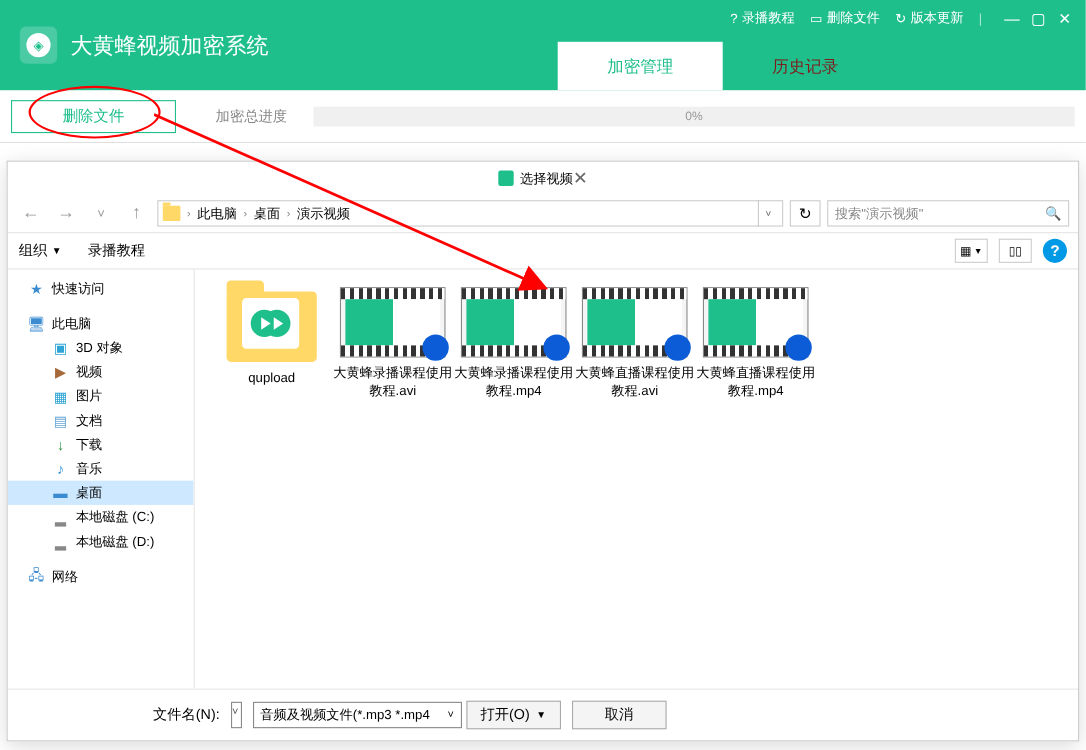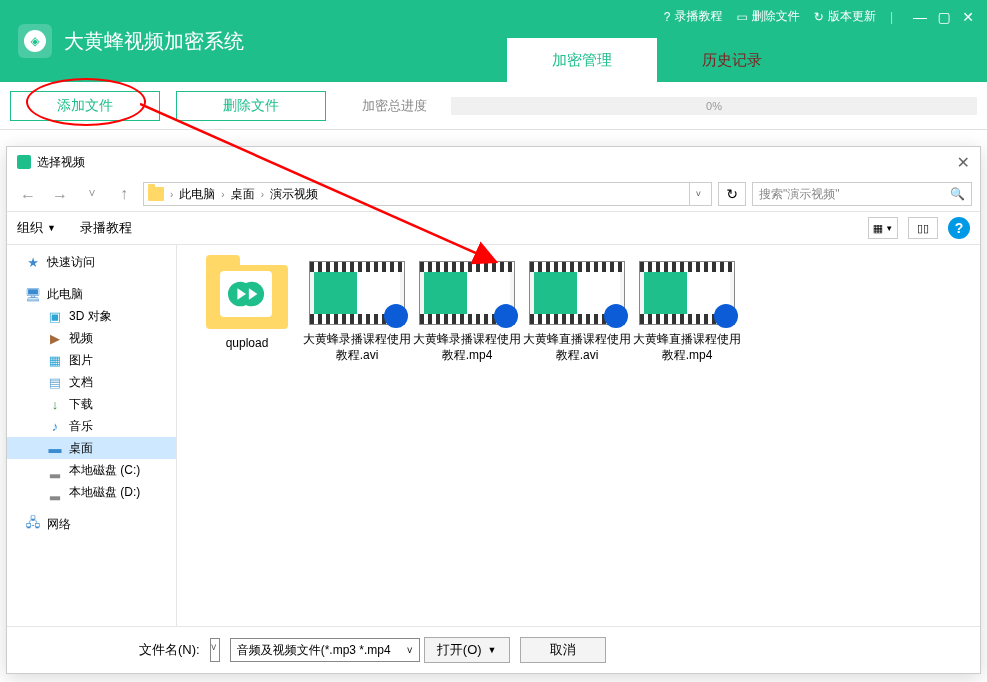--- a/index.html
+++ b/index.html
@@ -102,21 +102,21 @@
   left: 6px; top: 146px;
   width: 975px; height: 528px;
   background: #fff;
   border: 1px solid #ccc;
   box-shadow: 0 4px 18px rgba(0,0,0,0.15);
   display: flex;
   flex-direction: column;
 }
 .fd-title {
   height: 30px;
-  display: flex; align-items: center; justify-content: space-between;
+  display: flex; align-items: center; justify-content: center;
   padding: 0 10px;
   font-size: 12px;
 }
 .fd-title-left { display:flex; align-items:center; gap:6px; }
 .fd-title-icon { width:14px; height:14px; background:#1fbf8c; border-radius:2px; }
 .fd-close { cursor: pointer; color:#666; font-size:16px; }
 
 .fd-nav {
   height: 34px;
   display: flex; align-items:center;
@@ -274,21 +274,20 @@
     <span class="sep">|</span>
     <div class="win-btns">
       <div class="win-btn">—</div>
       <div class="win-btn">▢</div>
       <div class="win-btn">✕</div>
     </div>
   </div>
 </div>
 
 <div class="toolbar">
-  <div class="tool-btn">添加文件</div>
   <div class="tool-btn">删除文件</div>
   <div class="progress-label">加密总进度</div>
   <div class="progress-bar">
     <div class="progress-text">0%</div>
   </div>
 </div>
 
 <div class="anno-circle"></div>
 <svg class="anno-arrow" width="380" height="180">
   <defs>

